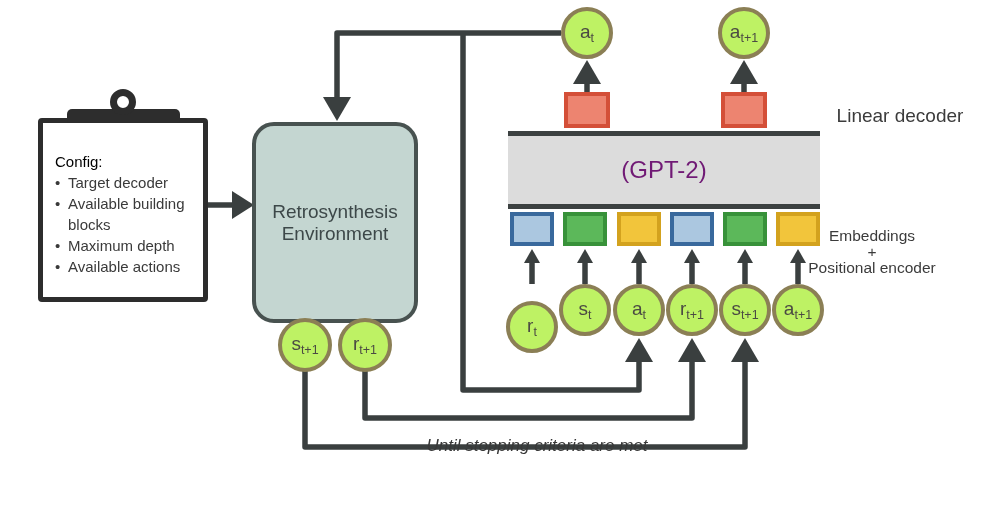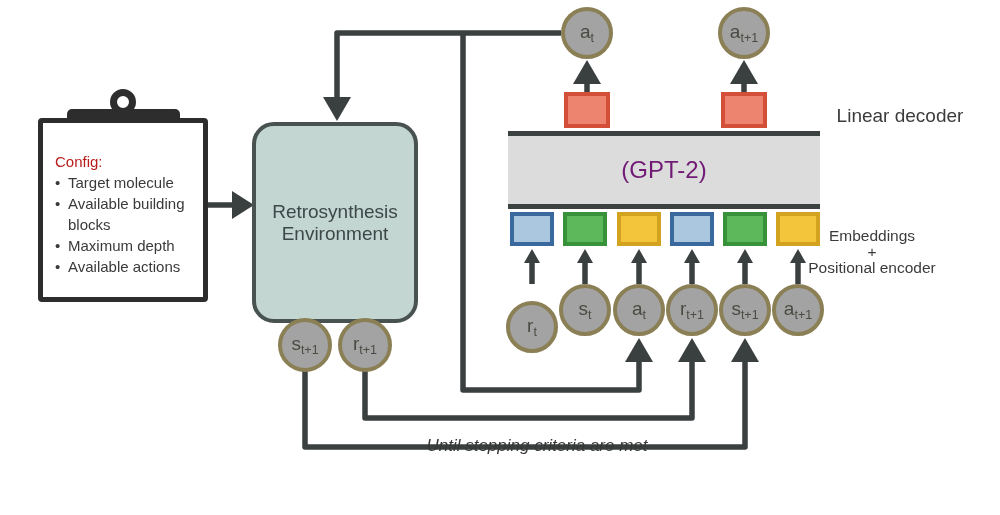--- a/index.html
+++ b/index.html
@@ -8,21 +8,21 @@
     font-family:"Liberation Sans", sans-serif; background:#ffffff;
   }
   #connectors { position:absolute; left:0; top:0; z-index:0; }
 
   
   .board {
     position:absolute; left:38px; top:118px; width:170px; height:184px;
     box-sizing:border-box; border:5px solid #2d2d2d; border-radius:4px;
     background:#ffffff; padding:28px 6px 0 12px; z-index:2;
   }
-  .cfg-title { font-size:15px; line-height:21px; color:#b91c1c; }
+  .cfg-title { font-size:15px; line-height:21px; color:#000000; }
   .cfg-item  { position:relative; font-size:15px; line-height:21px; color:#3a3a3a; padding-left:13px; }
   .cfg-item .bullet { position:absolute; left:0; top:0; }
   .clip-bar {
     position:absolute; left:67px; top:109px; width:113px; height:14px;
     background:#2d2d2d; border-radius:5px 5px 3px 3px; z-index:3;
   }
   .clip-ring {
     position:absolute; left:110px; top:89px; width:26px; height:26px;
     box-sizing:border-box; border:7px solid #2d2d2d; border-radius:50%;
     background:#ffffff; z-index:4;
@@ -50,21 +50,21 @@
   .sq { position:absolute; box-sizing:border-box; z-index:2; }
   .sq-red    { width:46px; height:36px; top:92px;  background:#ed8470; border:4px solid #d44f38; }
   .sq-embed  { width:44px; height:34px; top:212px; }
   .sq-blue   { background:#abc7e0; border:4px solid #39699d; }
   .sq-green  { background:#5cb85a; border:4px solid #38923a; }
   .sq-yellow { background:#f2c53b; border:4px solid #d3a21e; }
 
   
   .circ {
     position:absolute; box-sizing:border-box; border-radius:50%;
-    background:#a3a3a3; border:4px solid #8b7f55; z-index:2;
+    background:#bef264; border:4px solid #8b7f55; z-index:2;
     display:flex; align-items:center; justify-content:center;
     color:#4b4a43; font-size:19px;
   }
   .circ-sm { width:52px; height:52px; }
   .circ-md { width:54px; height:54px; }
   .circ .sub { font-size:12.5px; vertical-align:-4px; }
 
   
   .lbl { position:absolute; color:#3b3b3b; z-index:2; }
   .lbl-decoder { left:800px; top:105px; width:200px; text-align:center; font-size:19px; }
@@ -110,21 +110,21 @@
       <polygon points="684,263 700,263 692,249"></polygon>
       <polygon points="737,263 753,263 745,249"></polygon>
       <polygon points="790,263 806,263 798,249"></polygon>
     </g>
   </svg>
 
   <div class="clip-bar"></div>
   <div class="clip-ring"></div>
   <div class="board">
     <div class="cfg-title">Config:</div>
-    <div class="cfg-item"><span class="bullet">•</span><span>Target molecule</span></div>
+    <div class="cfg-item"><span class="bullet">•</span><span>Target decoder</span></div>
     <div class="cfg-item"><span class="bullet">•</span><span>Available building blocks</span></div>
     <div class="cfg-item"><span class="bullet">•</span><span>Maximum depth</span></div>
     <div class="cfg-item"><span class="bullet">•</span><span>Available actions</span></div>
   </div>
 
   <div class="env">
     <div>
       <div>Retrosynthesis</div>
       <div>Environment</div>
     </div>

